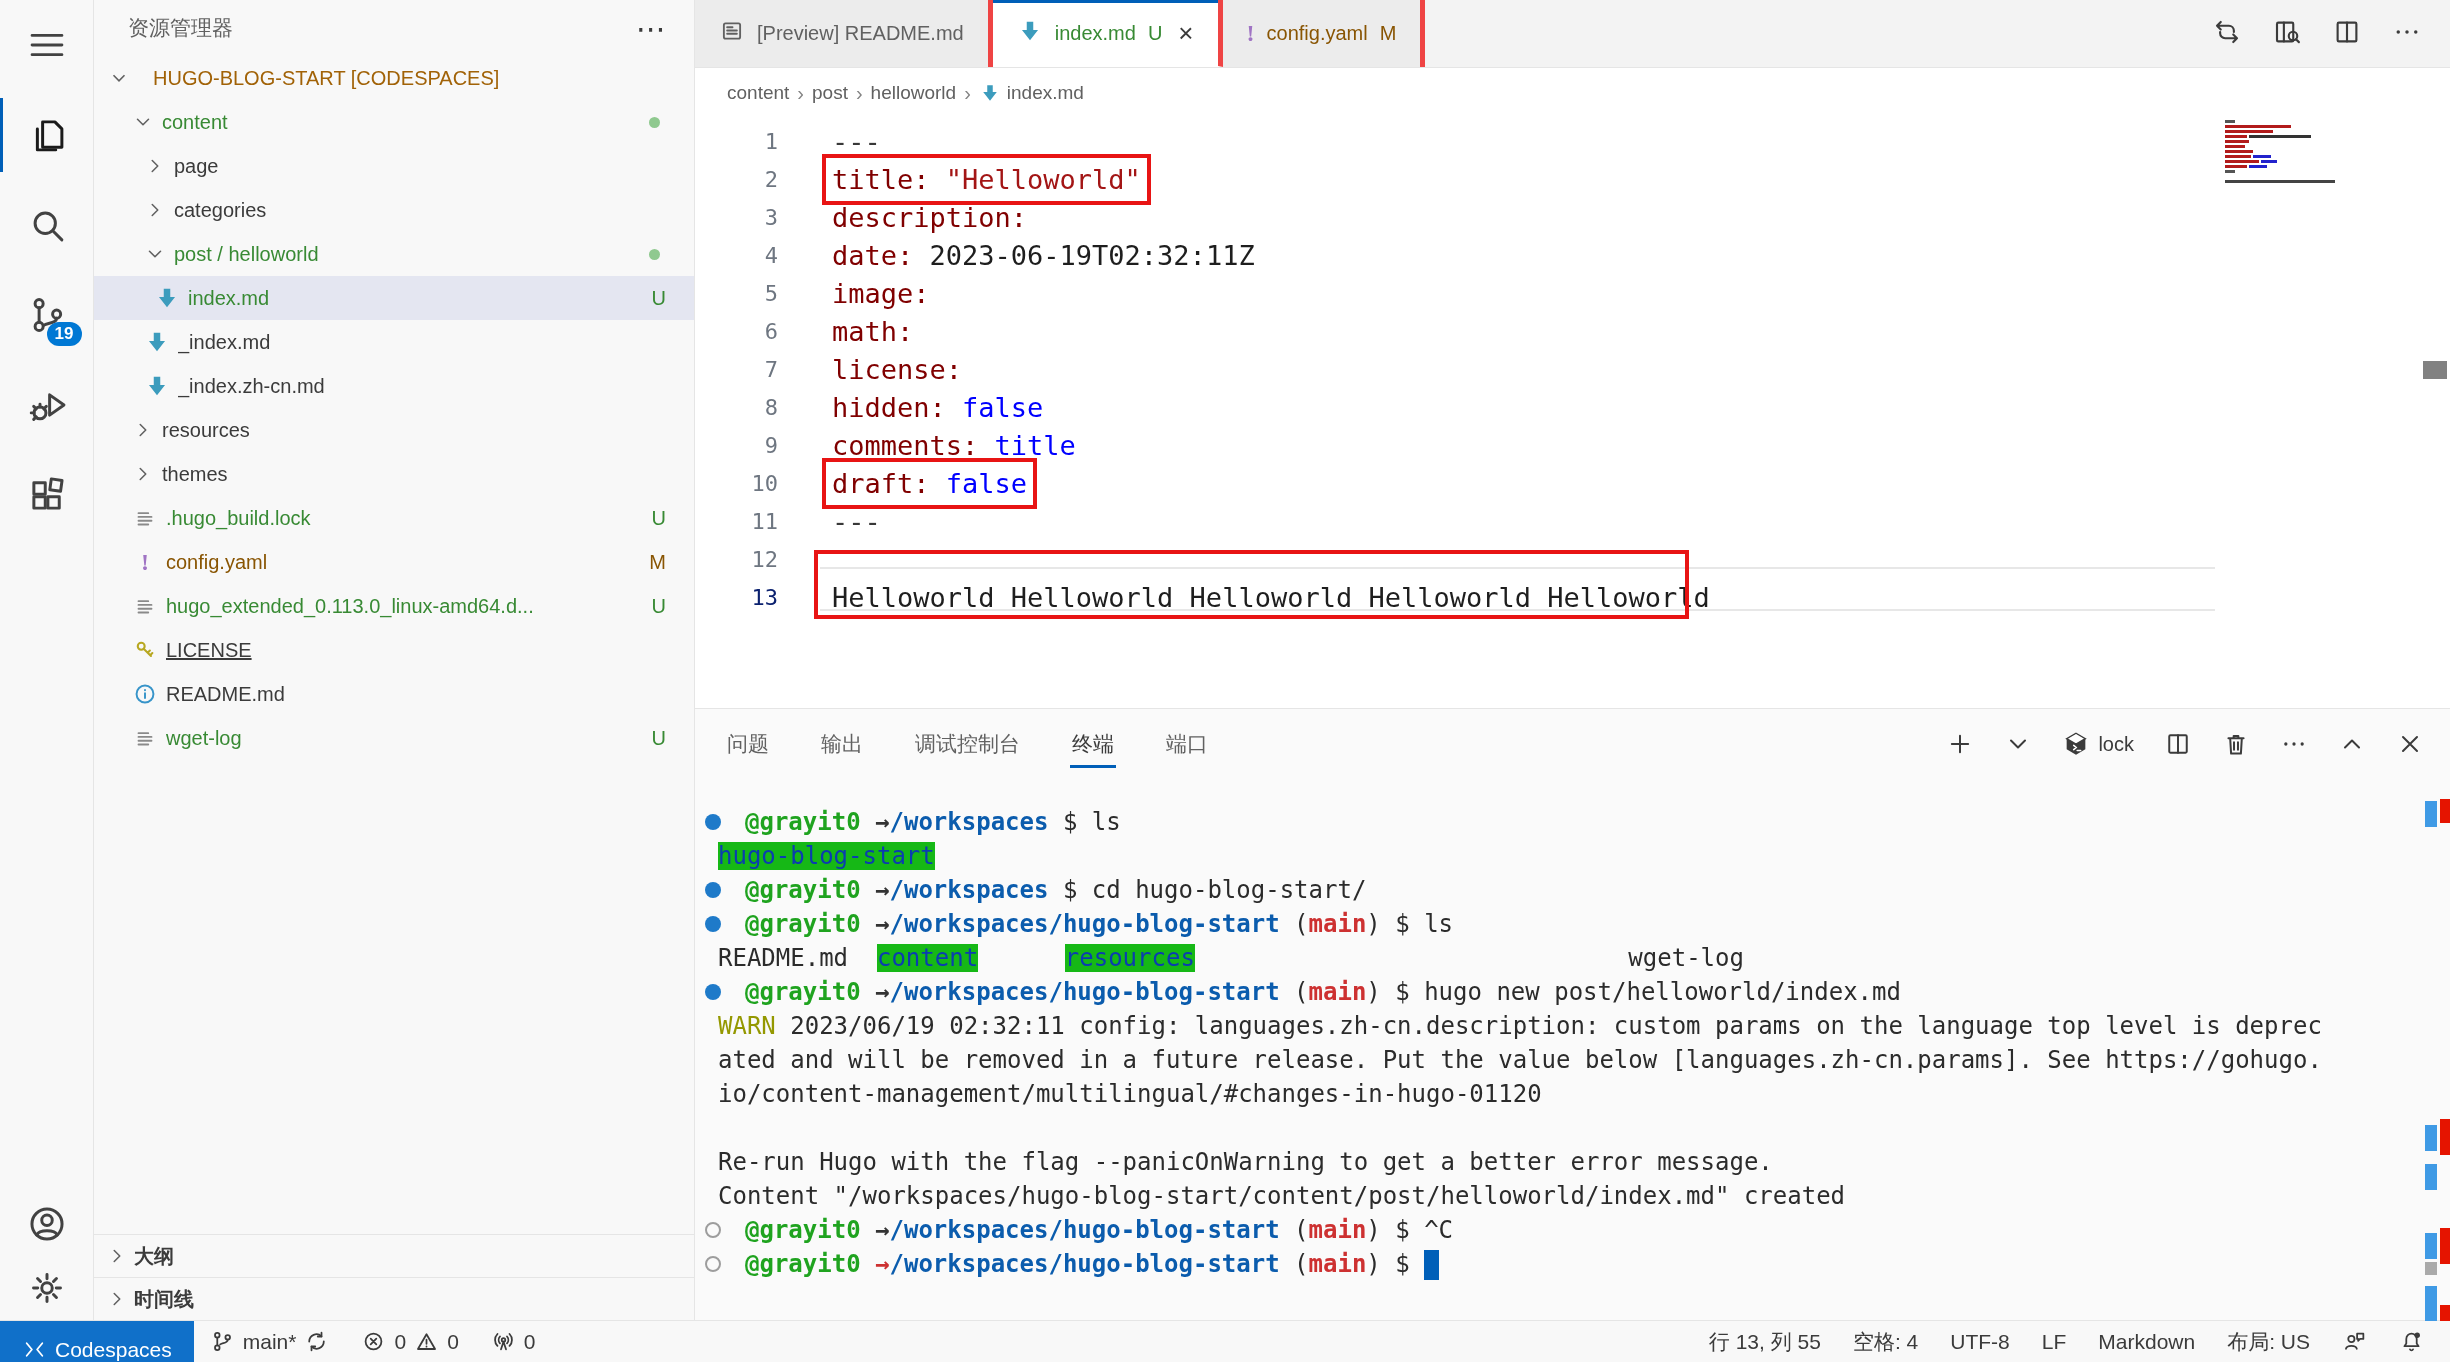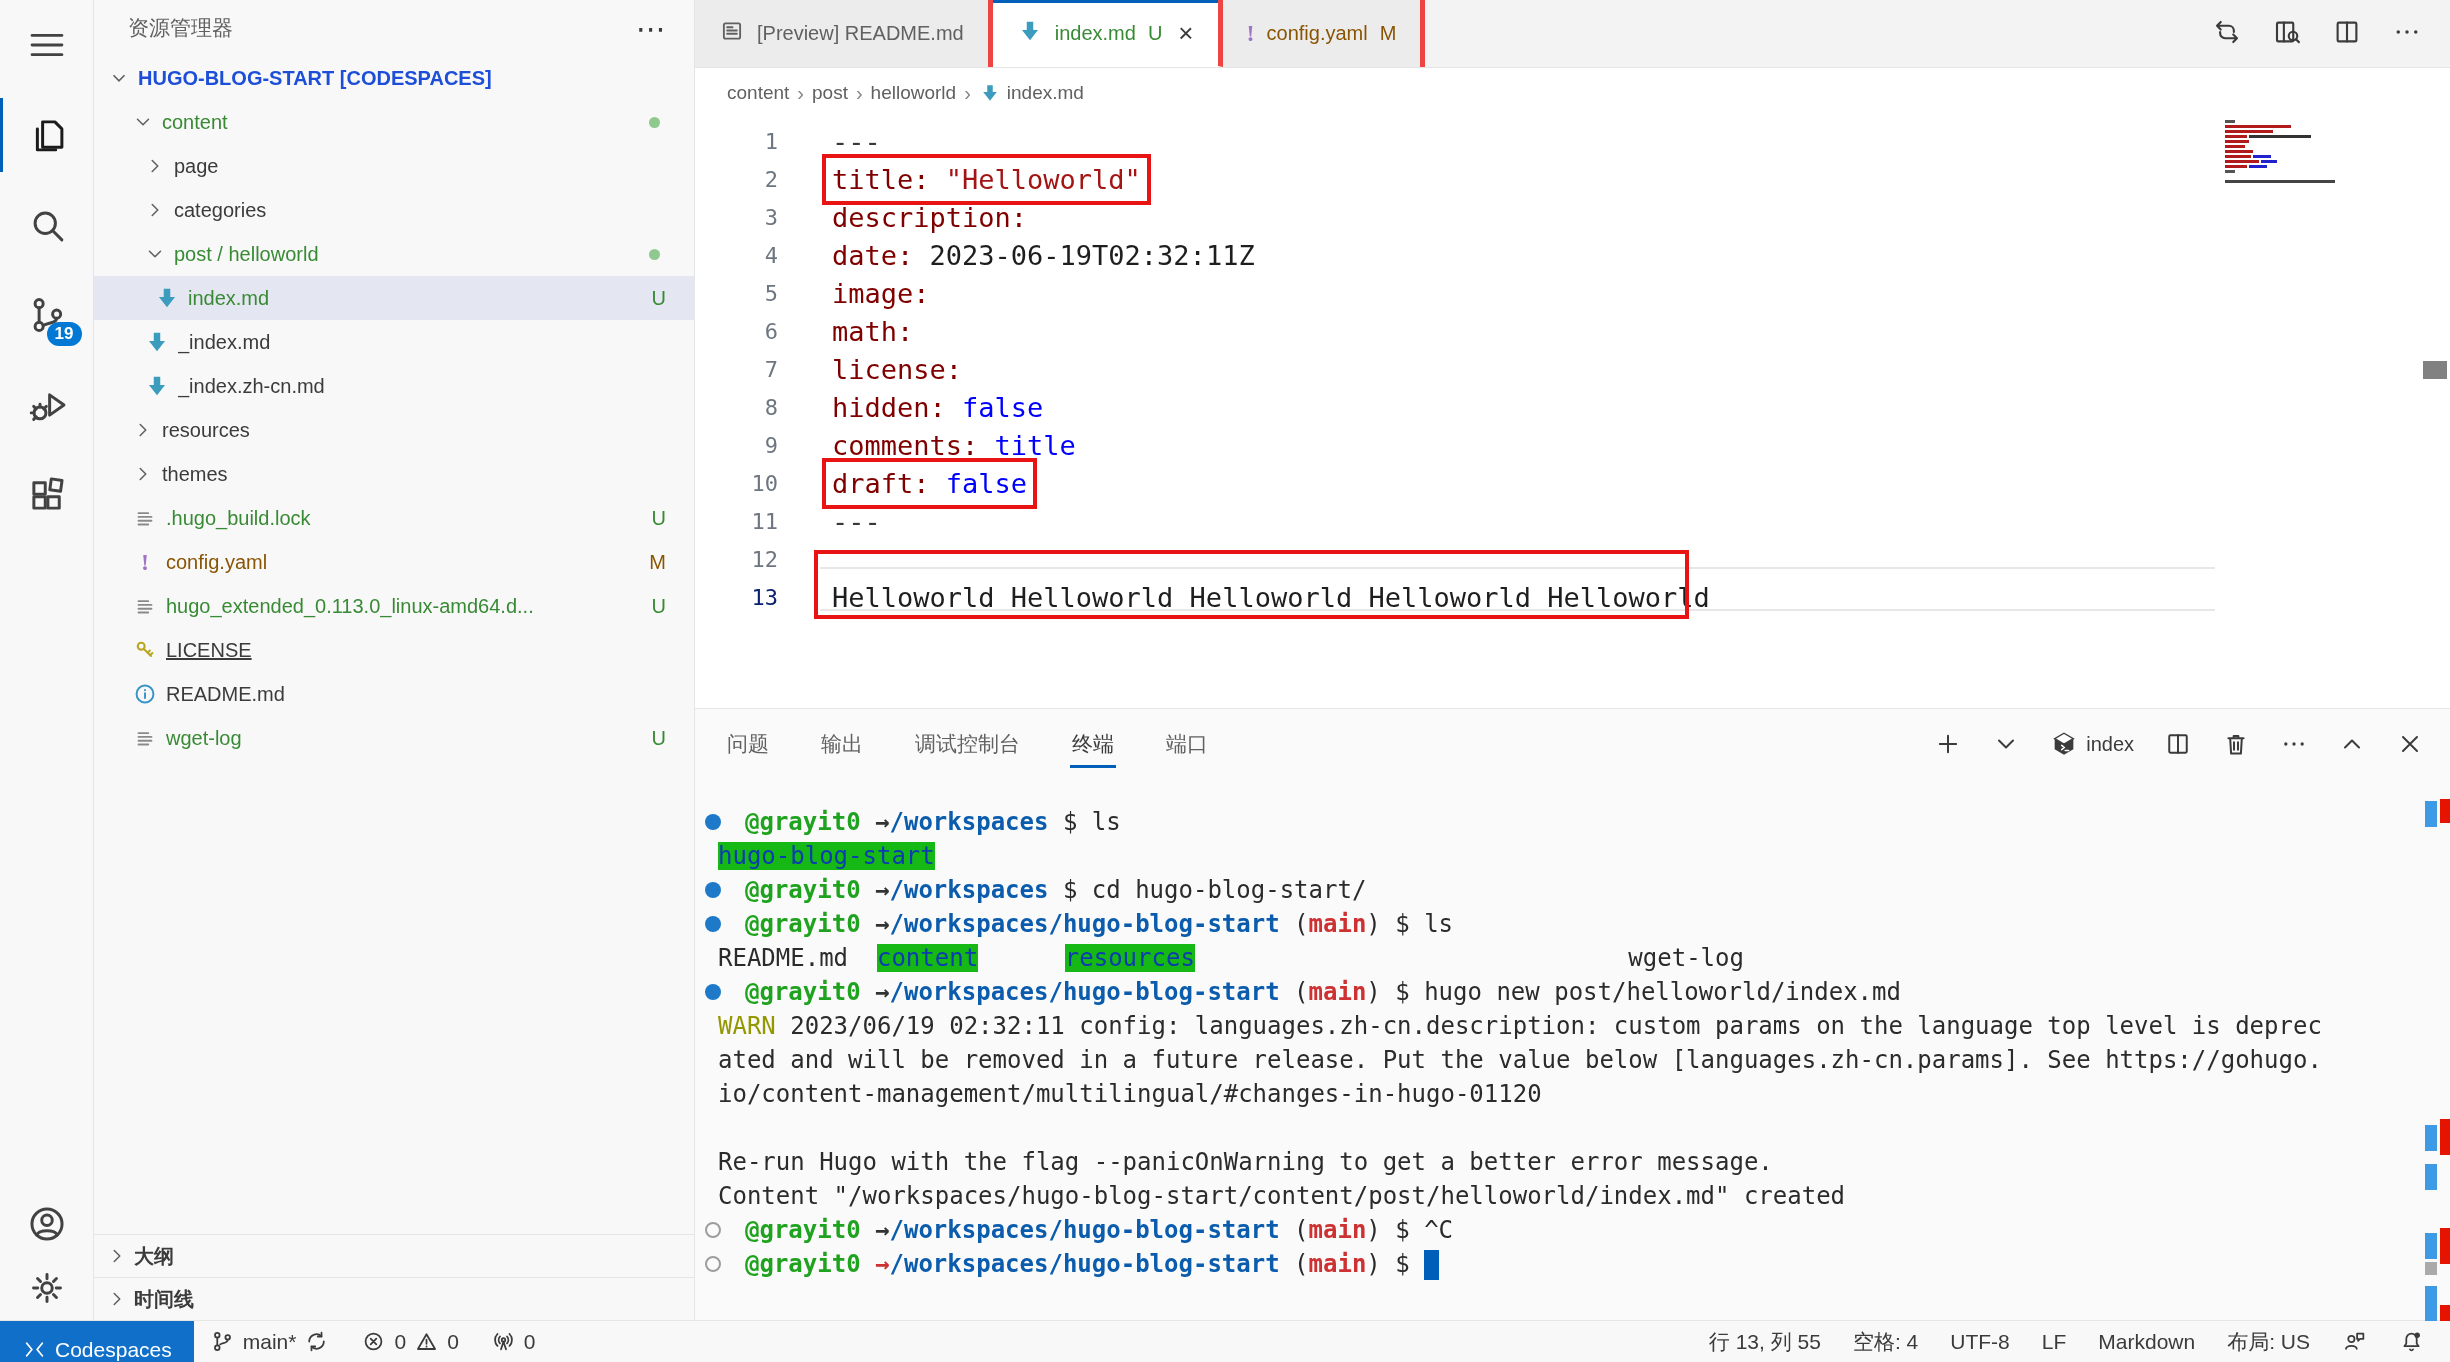--- a/index.html
+++ b/index.html
@@ -21,21 +21,21 @@
   .ab-bottom { margin-top:auto; }
 
   
   .sidebar { width:601px; background:#f8f8f8; border-right:1px solid #e5e5e5;
     display:flex; flex-direction:column; flex:none; position:relative; }
   .sb-header { height:56px; display:flex; align-items:center; padding:0 26px 0 34px; }
   .sb-title { font-size:21px; color:#616161; }
   .sb-ellipsis { margin-left:auto; font-size:30px; color:#3b3b3b; letter-spacing:2px; cursor:pointer; }
   .tree-row { height:44px; display:flex; align-items:center; font-size:20px; position:relative; cursor:pointer; }
   .tree-row.selected { background:#e4e6f1; }
-  .tree-root { font-weight:bold; color:#1d4ed8; }
+  .tree-root { font-weight:normal; color:#a16207;gap:15px; }
   .chev { width:22px; height:22px; flex:none; color:#616161; }
   .chev svg { width:22px; height:22px; }
   .t-label { margin-left:8px; white-space:nowrap; overflow:hidden; text-overflow:ellipsis; max-width:400px; }
   .t-label.green { color:#388a34; }
   .t-label.brown { color:#895503; }
   .t-spacer { flex:1; }
   .t-dot { width:11px; height:11px; border-radius:50%; background:#8fc98f; margin-right:34px; flex:none; }
   .t-badge { font-size:20px; margin-right:28px; flex:none; }
   .t-badge.u { color:#388a34; } .t-badge.m { color:#895503; }
   .ficon { width:26px; height:26px; flex:none; display:flex; align-items:center; justify-content:center; }
@@ -491,21 +491,21 @@
               </span>
             </span>
             <span class="pa">
               <span style="display: inline-flex; width: 28px;">
                 <svg viewBox="0 0 24 24">
                   <path d="M12 2.8l8 4.6v9.2l-8 4.6-8-4.6V7.4z" fill="#3b3b3b"></path>
                   <path d="M12 2.8l8 4.6-8 4.6-8-4.6z" fill="#fff" stroke="#3b3b3b" stroke-width="1.2"></path>
                   <path d="M10 13.2l2.2 1.8-2.2 1.8M13 17.6h3" stroke="#fff" stroke-width="1.3" fill="none" stroke-linecap="round"></path>
                 </svg>
               </span>
-              <span>index</span>
+              <span>lock</span>
             </span>
             <span class="pa">
               <span style="display: inline-flex; width: 28px;">
                 <svg viewBox="0 0 24 24" fill="none" stroke="currentColor" stroke-width="1.7" stroke-linecap="round" stroke-linejoin="round">
                   <rect x="4.5" y="4.5" width="15" height="15" rx="1"></rect>
                   <path d="M12 4.5v15"></path>
                 </svg>
               </span>
             </span>
             <span class="pa">

